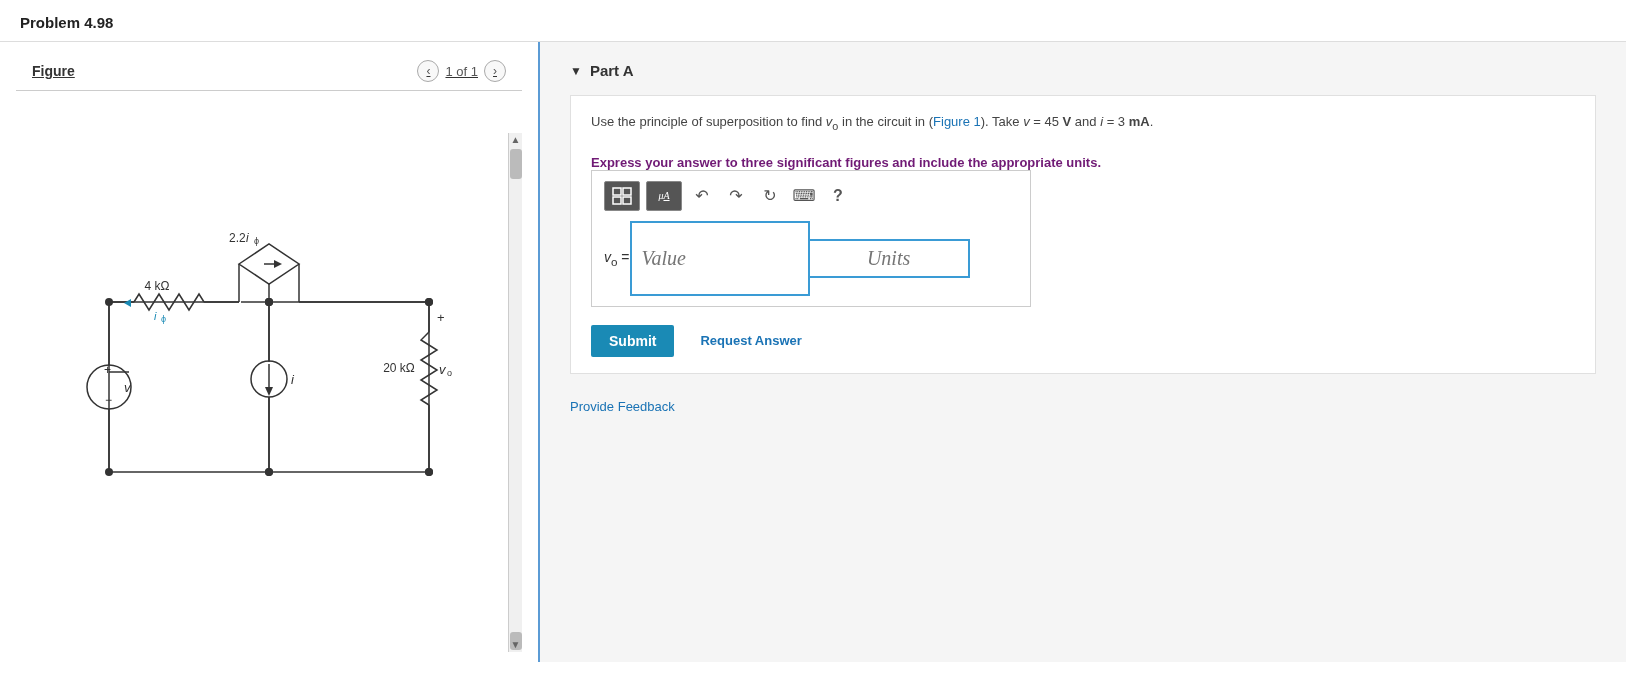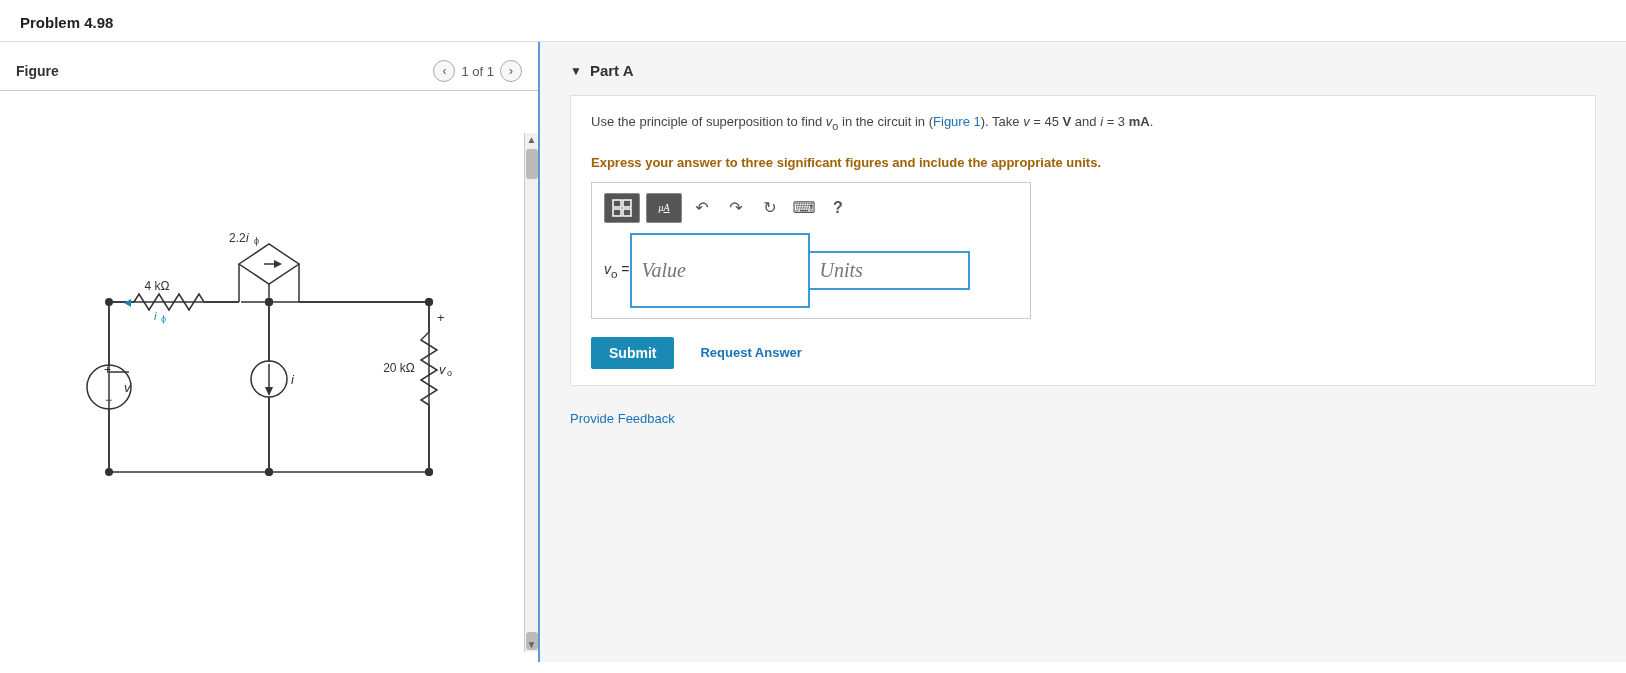--- a/index.html
+++ b/index.html
@@ -25,24 +25,25 @@
     .main-layout {
       display: flex;
       width: 100%;
       min-height: 620px;
     }
 
     
     .left-panel {
       width: 540px;
       border-right: 2px solid #5b9bd5;
-      padding: 10px 0;
+      padding: 10px 16px;
       position: relative;
       display: flex;
       flex-direction: column;
+      text-decoration: underline;
     }
 
     .figure-header {
       display: flex;
       align-items: center;
       justify-content: space-between;
       padding: 8px 16px;
       border-bottom: 1px solid #ccc;
     }
     .figure-label {
@@ -153,22 +154,22 @@
       line-height: 1.6;
     }
     .problem-instruction a {
       color: #1a73b5;
       text-decoration: none;
     }
 
     .bold-instruction {
       font-weight: bold;
       font-size: 13px;
-      color: #a16207;
-      margin-bottom: 12px;
+      color: #701a75;
+      margin-bottom: 0;
     }
 
     
     .answer-box {
       border: 1px solid #ccc;
       background: #fff;
       padding: 10px 12px;
       margin-bottom: 14px;
       display: inline-block;
       min-width: 440px;
@@ -240,20 +241,21 @@
     .units-input {
       border: 2px solid #3a9bd5;
       border-left: none;
       padding: 6px 10px;
       font-size: 20px;
       font-style: italic;
       color: #aaa;
       width: 160px;
       outline: none;
       font-family: Georgia, serif;
+      text-align: center;
     }
 
     .action-row {
       display: flex;
       align-items: center;
       gap: 26px;
       margin-top: 4px;
     }
 
     .submit-btn {

